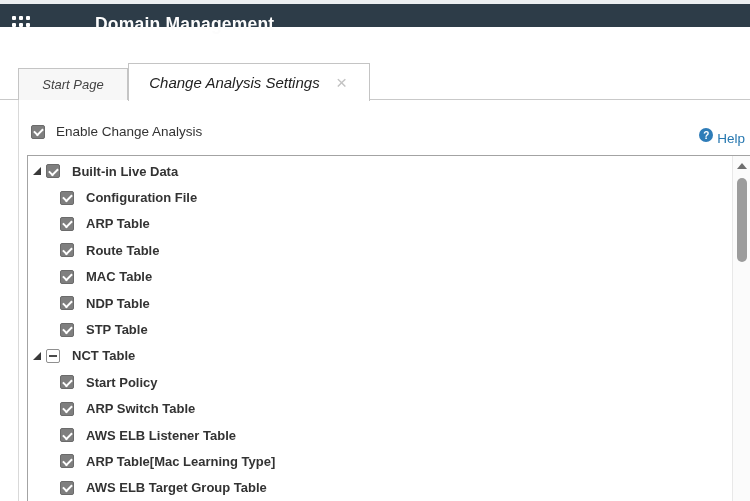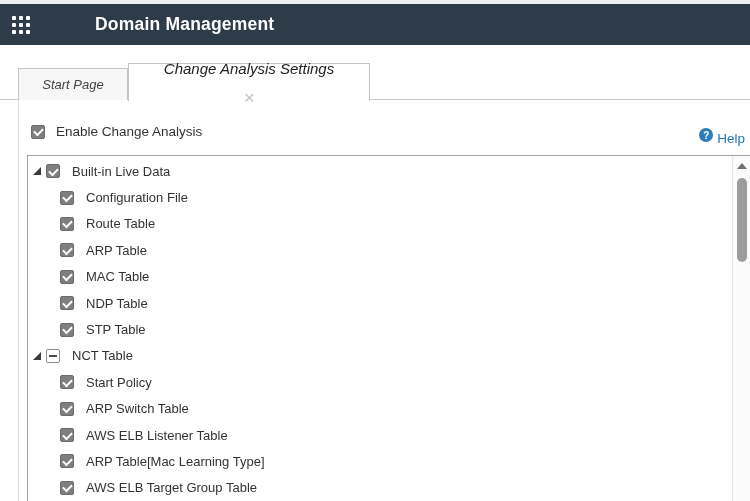--- a/index.html
+++ b/index.html
@@ -2,35 +2,35 @@
 <html><head>
 <meta charset="utf-8">
 <style>
   * { margin:0; padding:0; box-sizing:border-box; }
   html,body { width:750px; height:501px; }
   body { font-family:"Liberation Sans", sans-serif; background:#ffffff; color:#333; overflow:hidden; }
   #screen { position:relative; width:750px; height:501px; overflow:hidden; background:#fff; }
 
   
   .top-strip { position:absolute; left:0; top:0; width:100%; height:4px; background:#eceff1; }
-  .app-header { position:absolute; left:0; top:4px; width:100%; height:41px; background:#2d3c48; display:flex; align-items:center; }
+  .app-header { position:absolute; left:0; top:4px; width:100%; height:23px; background:#2d3c48; display:flex; align-items:center; }
   .grid-icon { position:absolute; left:12px; top:12px; width:18px; height:18px;
                display:grid; grid-template-columns:repeat(3,4px); grid-template-rows:repeat(3,4px); gap:3px; cursor:pointer; }
   .grid-icon i { background:#fff; border-radius:1px; display:block; }
   .app-title { position:absolute; left:95px; top:0; height:41px; line-height:41px;
                font-size:17.5px; font-weight:bold; color:#fcfcfc; letter-spacing:.2px; }
 
   
   .tabbar { position:absolute; left:0; top:63px; width:100%; height:37px; border-bottom:1px solid #c9c9c9;font-style:italic; }
   .tab-inactive { position:absolute; left:18px; top:5px; width:110px; height:32px; background:#f7f7f7;
                   border:1px solid #c4c4c4; border-bottom:none; display:flex; align-items:center; justify-content:center;
                   font-size:13px; color:#444; cursor:pointer; }
   .tab-active { position:absolute; left:128px; top:0; width:242px; height:38px; background:#ffffff; z-index:2;
                 border:1px solid #c4c4c4; border-bottom:none; display:flex; align-items:center; justify-content:center;
-                font-size:15px; color:#222; gap:14px; cursor:pointer;flex-direction:column; }
+                font-size:15px; color:#222; gap:14px; cursor:pointer; }
   .tab-close { font-size:19px; line-height:14px; color:#c3c3c3; font-weight:normal; cursor:pointer; padding:0 2px; }
 
   
   .content { position:absolute; left:18px; top:100px; right:0; bottom:0; border-left:1px solid #d9d9d9; background:#fff;padding-left:44px; }
 
   .enable-row { position:absolute; left:12px; top:24px; display:flex; align-items:center; gap:11px; font-size:13.5px; color:#333; }
   .help-link { position:absolute; right:5px; top:24px; display:flex; align-items:center; gap:4px; cursor:pointer; }
   .help-badge { width:14px; height:14px; border-radius:50%; background:#2e7cb8; color:#fff; font-size:10px; font-weight:bold;
                 display:flex; align-items:center; justify-content:center; }
   .help-text { font-size:13.5px; color:#2677b0;margin-top:7px; }
@@ -39,21 +39,21 @@
   .cb { position:relative; width:14px; height:14px; border-radius:2px; flex:none; cursor:pointer; }
   .cb.checked { background:#7f7f7f; border:1px solid #6b6b6b; }
   .cb.checked::after { content:""; position:absolute; left:2px; top:2.5px; width:7px; height:4px;
                        border-left:2px solid #fff; border-bottom:2px solid #fff; transform:rotate(-45deg); }
   .cb.indeterminate { background:#ffffff; border:1px solid #8f8f8f; }
   .cb.indeterminate::after { content:""; position:absolute; left:2px; top:5px; width:8px; height:2px; background:#4a4a4a; }
 
   
   .tree-panel { position:absolute; left:8px; top:55px; right:-1px; bottom:-6px; border:1px solid #a3a3a3; background:#fff; overflow:hidden; }
   .tree { position:absolute; left:0; top:2px; right:19px; }
-  .row { height:26.4px; display:flex; align-items:center; font-size:13px; color:#333; cursor:default; }
+  .row { height:26.4px; display:flex; align-items:center; font-size:13px; color:#333; cursor:default;font-weight:bold; }
   .tri { width:0; height:0; border-bottom:8px solid #3a3a3a; border-left:8px solid transparent; margin-left:5px; flex:none; cursor:pointer; }
   .row .cb { margin-left:5px; }
   .row .lbl { margin-left:12px; white-space:nowrap; }
   .row.child .tri { visibility:hidden; }
   .row.child .cb { margin-left:19px; }
 
   
   .vscroll { position:absolute; right:0; top:0; bottom:0; width:18px; background:#fbfbfb; border-left:1px solid #e8e8e8; }
   .vscroll .up-arrow { position:absolute; left:4px; top:7px; width:0; height:0;
                        border-left:5px solid transparent; border-right:5px solid transparent; border-bottom:6px solid #6f6f6f; cursor:pointer; }
@@ -111,26 +111,26 @@
     <span class="lbl">Built-in Live Data</span>
   </div>
           <div class="row child">
     <span class="tri"></span>
     <span class="cb checked"></span>
     <span class="lbl">Configuration File</span>
   </div>
           <div class="row child">
     <span class="tri"></span>
     <span class="cb checked"></span>
-    <span class="lbl">Route Table</span>
+    <span class="lbl">ARP Table</span>
   </div>
           <div class="row child">
     <span class="tri"></span>
     <span class="cb checked"></span>
-    <span class="lbl">ARP Table</span>
+    <span class="lbl">Route Table</span>
   </div>
           <div class="row child">
     <span class="tri"></span>
     <span class="cb checked"></span>
     <span class="lbl">MAC Table</span>
   </div>
           <div class="row child">
     <span class="tri"></span>
     <span class="cb checked"></span>
     <span class="lbl">NDP Table</span>

